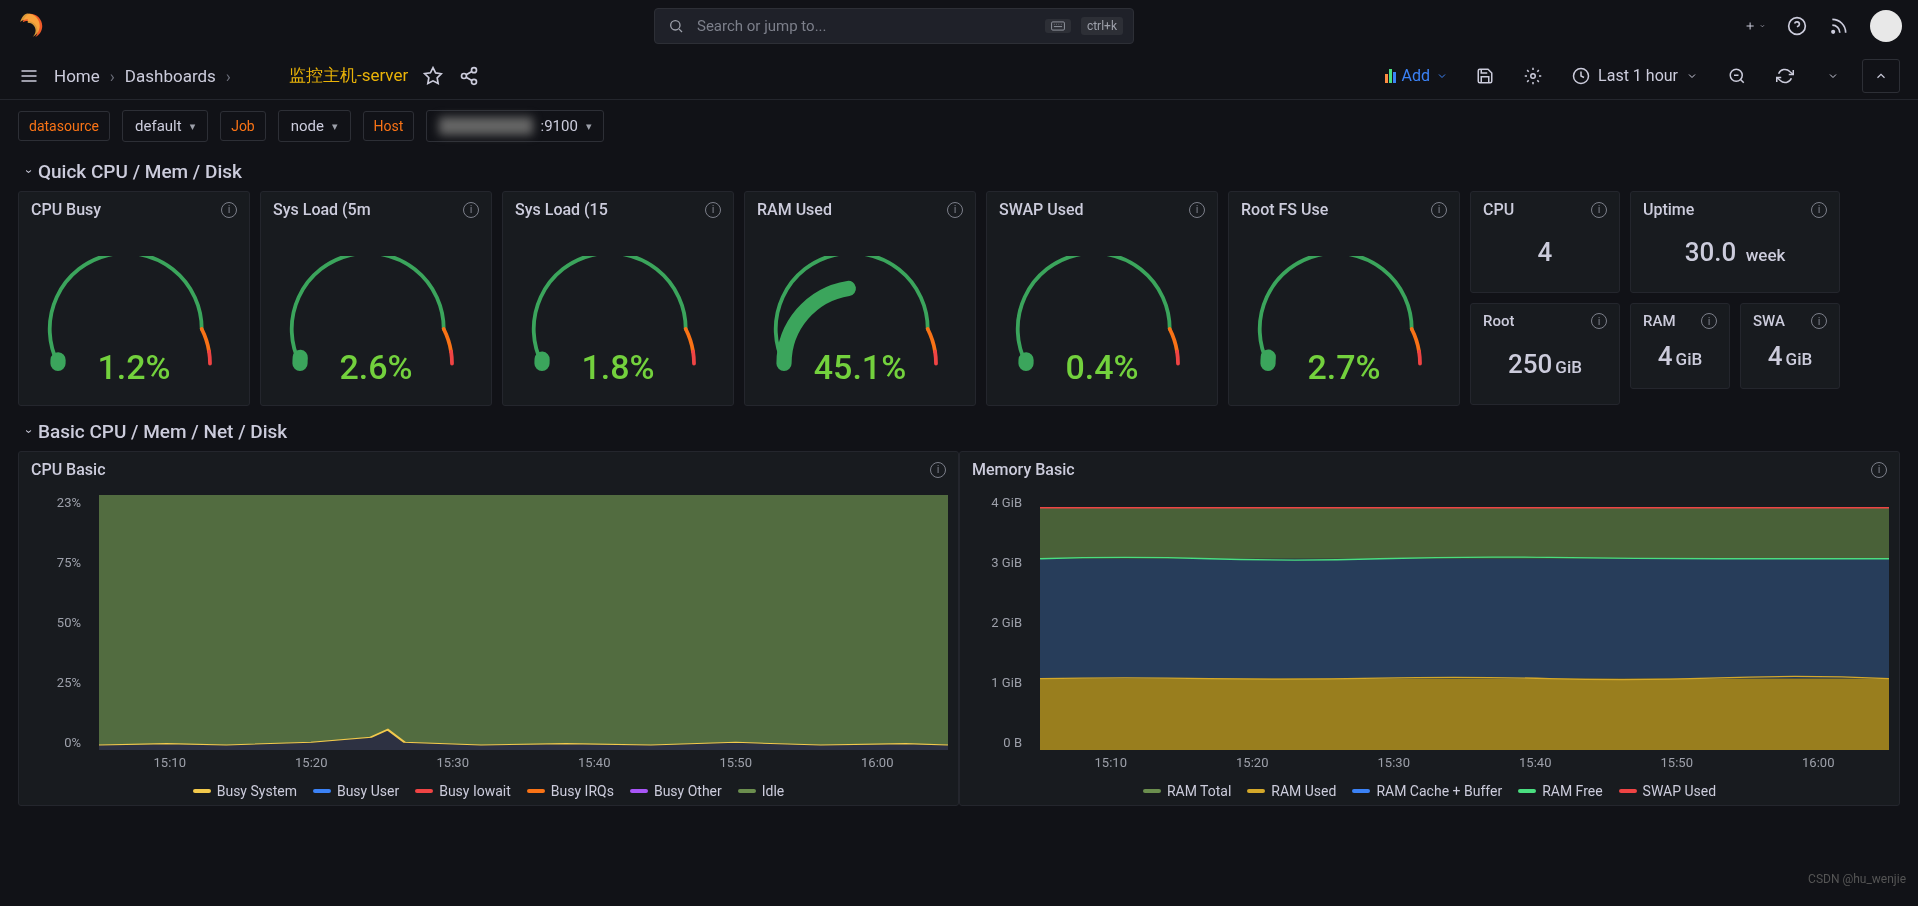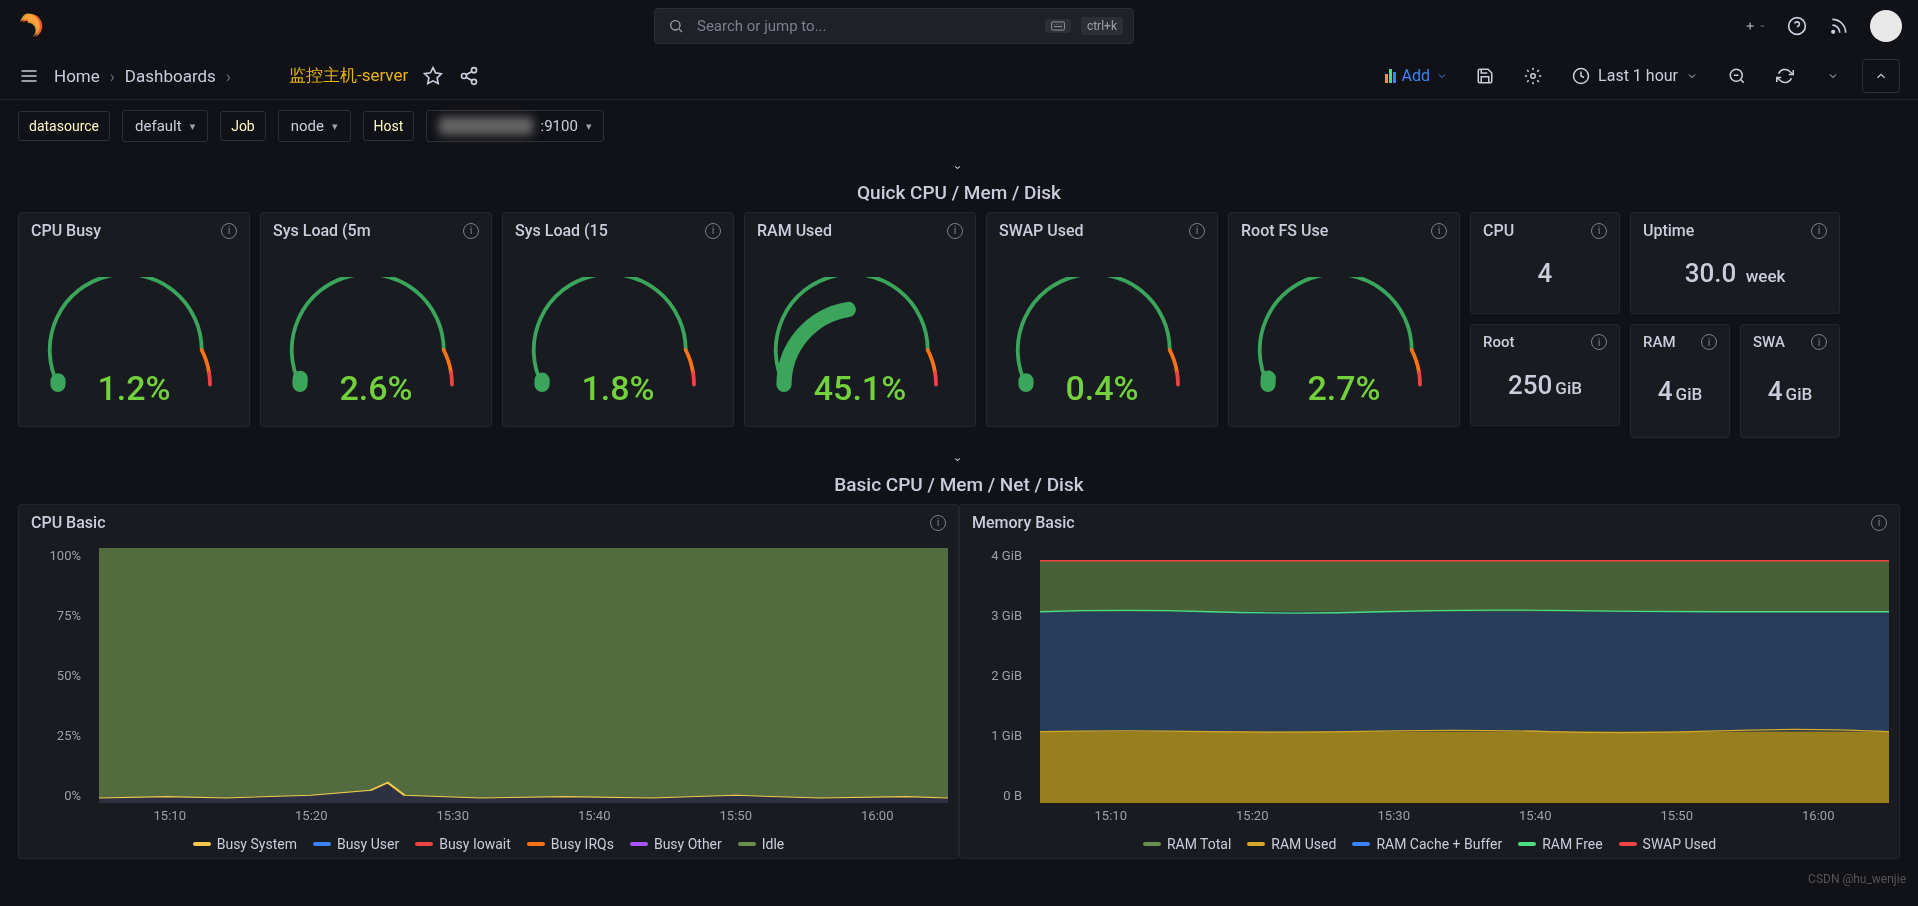--- a/index.html
+++ b/index.html
@@ -28,29 +28,29 @@
 .add-btn .bars { display: flex; gap: 1px; align-items: flex-end; }
 .add-btn .bars span { width: 3px; display: block; }
 .add-btn .bars span:nth-child(1){ height: 9px; background: #ff8c42; }
 .add-btn .bars span:nth-child(2){ height: 14px; background: #4ade80; }
 .add-btn .bars span:nth-child(3){ height: 11px; background: #3b82f6; }
 .hbtn { width: 38px; height: 34px; display: flex; align-items: center; justify-content: center; border: 1px solid transparent; border-radius: 3px; cursor: pointer; }
 .time-picker { display: flex; align-items: center; gap: 8px; padding: 4px 10px; cursor: pointer; font-size: 16px; }
 
 
 .vars-row { padding: 10px 18px; display: flex; align-items: center; gap: 12px; }
-.var-label { color: #fef9c3; font-size: 14px; padding: 6px 10px; border: 1px solid #2d2f36; border-radius: 3px; cursor: pointer; }
+.var-label { color: #f97316; font-size: 14px; padding: 6px 10px; border: 1px solid #2d2f36; border-radius: 3px; cursor: pointer; }
 .var-select { display: flex; align-items: center; gap: 8px; padding: 6px 12px; border: 1px solid #2d2f36; border-radius: 3px; font-size: 15px; cursor: pointer; }
 .var-select .chev { font-size: 11px; color: #9da0aa; }
 .link-btns { margin-left: auto; display: flex; gap: 10px; }
 .link-btn { display: flex; align-items: center; gap: 8px; padding: 7px 14px; border: 1px solid #2d2f36; border-radius: 3px; font-size: 15px; cursor: pointer; }
 .blurred { filter: blur(5px); background: #666; color: transparent; border-radius: 2px; padding: 0 28px; }
 
 
-.row-title { display: flex; align-items: center; gap: 6px; padding: 8px 28px; font-size: 19px; font-weight: 500; cursor: pointer; flex-direction: column; }
+.row-title { display: flex; align-items: center; gap: 6px; padding: 8px 28px; font-size: 19px; font-weight: 500; cursor: pointer; }
 .row-title .chev { font-size: 13px; transform: rotate(90deg); }
 
 
 .panels-row { display: flex; gap: 10px; padding: 0 18px; }
 .panel { background: #181b1f; border: 1px solid #24262d; border-radius: 3px; display: flex; flex-direction: column; }
 .panel-header { display: flex; align-items: center; justify-content: space-between; padding: 8px 12px; }
 .panel-title { font-size: 16px; font-weight: 500; color: #ccccdc; white-space: nowrap; overflow: hidden; text-overflow: ellipsis; }
 .info-icon { width: 16px; height: 16px; border: 1.5px solid #7c7f8a; border-radius: 50%; display: flex; align-items: center; justify-content: center; font-size: 11px; color: #7c7f8a; flex-shrink: 0; margin-left: 6px; }
 
 
@@ -352,21 +352,21 @@
   </div>
 
   <div class="stats-col" style="width:210px">
     <div class="stat-panel" style="height:102px">
       <div class="panel-header">
           <span class="panel-title">Uptime</span>
           <span class="info-icon">i</span>
         </div>
       <div class="stat-value"><span>30.0</span> <span class="unit">week</span></div>
     </div>
-    <div style="display:flex;gap:10px;height:114px">
+    <div style="display:flex;gap:10px;height:86px">
       <div class="stat-panel small" style="flex:1">
         <div class="panel-header">
             <span class="panel-title">RAM</span>
             <span class="info-icon">i</span>
           </div>
         <div class="stat-value"><span>4</span><span class="unit">GiB</span></div>
       </div>
       <div class="stat-panel small" style="flex:1">
         <div class="panel-header">
             <span class="panel-title">SWA</span>
@@ -384,21 +384,21 @@
 </div>
 
 <div class="charts-row">
   <div class="chart-panel">
     <div class="panel-header">
         <span class="panel-title">CPU Basic</span>
         <span class="info-icon">i</span>
       </div>
     <div class="chart-body">
       <div class="chart-axes">
-          <div>100%</div>
+          <div>23%</div>
           <div>75%</div>
           <div>50%</div>
           <div>25%</div>
           <div>0%</div>
         </div>
       <div class="chart-area">
         <svg width="100%" height="100%" preserveAspectRatio="none" viewBox="0 0 100 100">
           <rect x="0" y="0" width="100" height="100" fill="#6b8e4e" opacity="0.7"></rect>
           <path d="M0 98 L8 97.5 L15 98 L25 97 L32 95 L34 92 L36 97 L45 98 L55 97.5 L65 98 L75 97 L85 98 L95 97.5 L100 98 L100 100 L0 100 Z" fill="#2d3142"></path>
           <path d="M0 98 L8 97.5 L15 98 L25 97 L32 95 L34 92 L36 97 L45 98 L55 97.5 L65 98 L75 97 L85 98 L95 97.5 L100 98" stroke="#f2c94c" stroke-width="0.4" fill="none"></path>

